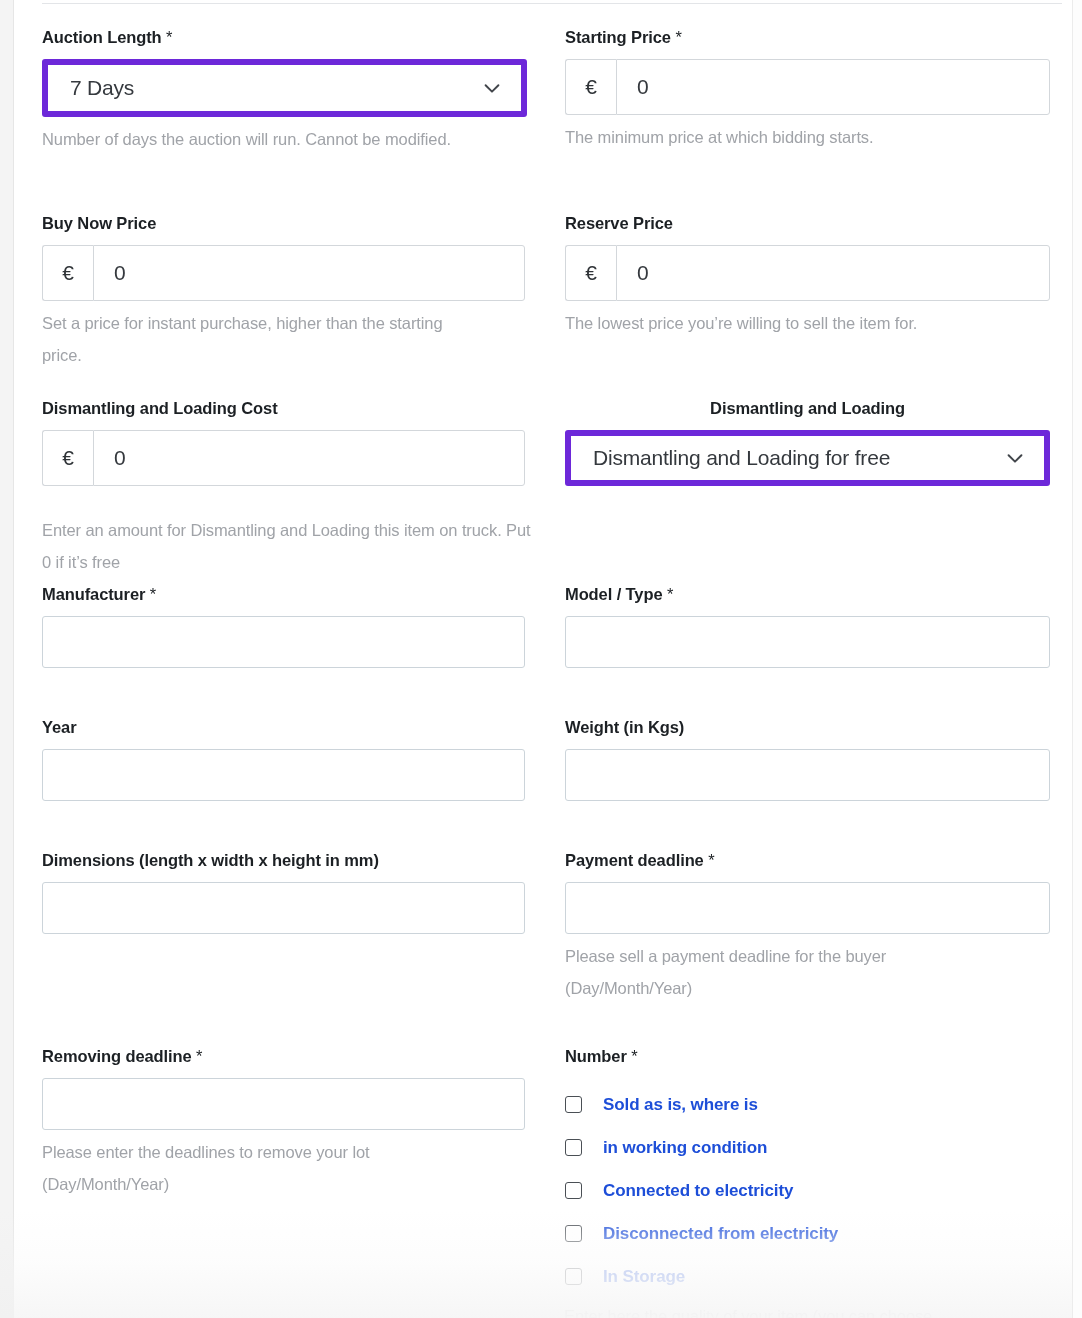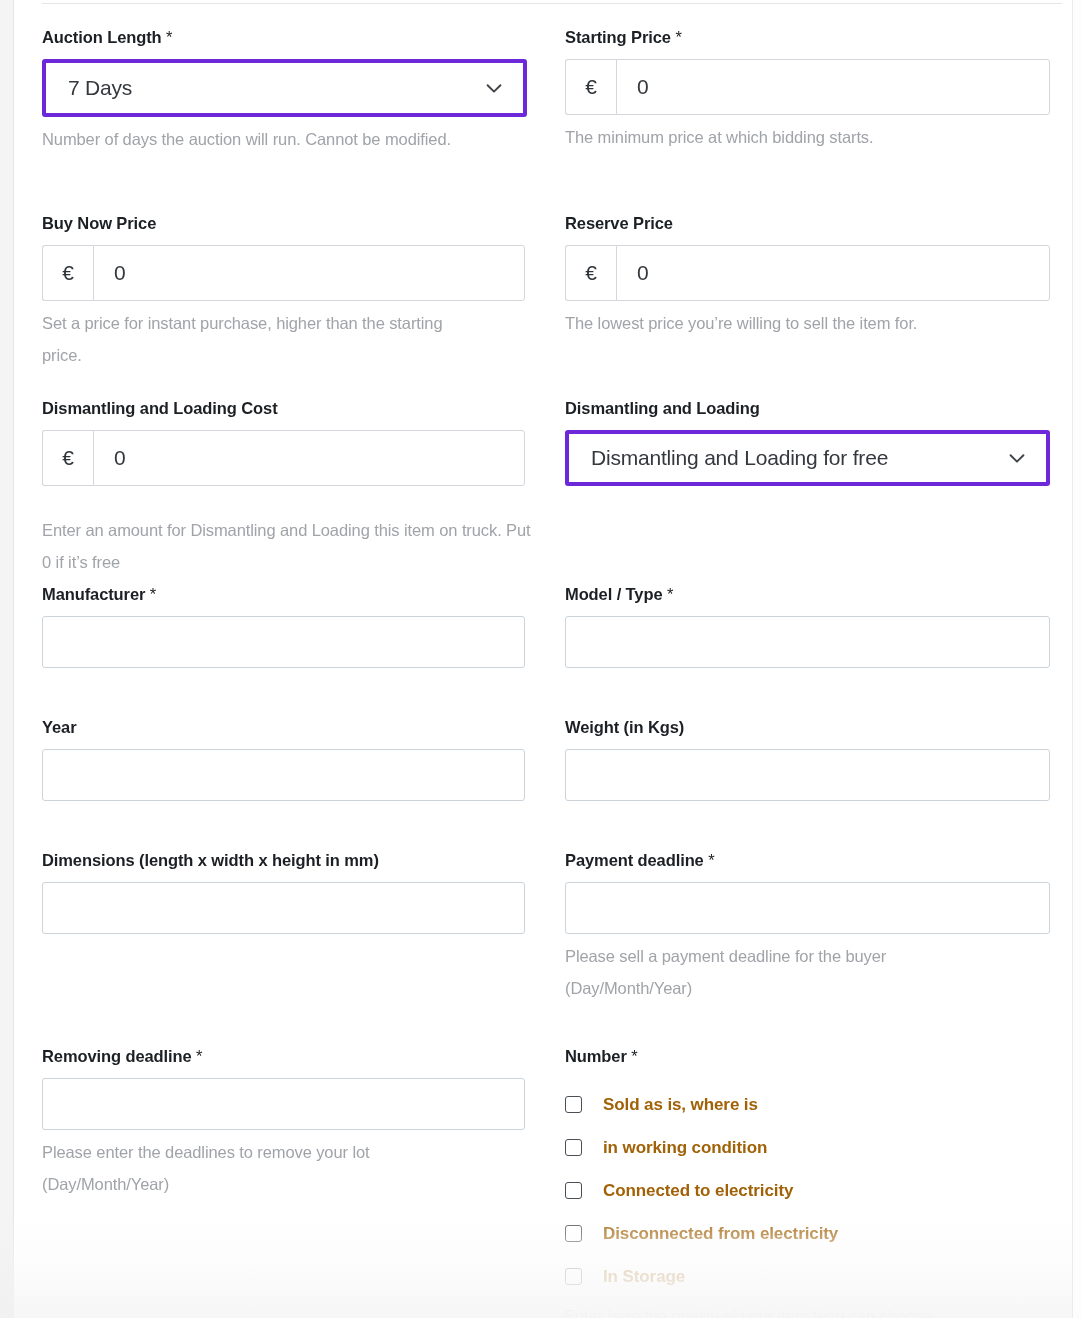--- a/index.html
+++ b/index.html
@@ -110,21 +110,21 @@
     outline: none;
     font-family: "Liberation Sans", sans-serif;
   }
 
   
   .select-box {
     box-sizing: border-box;
     position: relative;
     height: 58px;
     width: 100%;
-    border: 4px solid #6d28d9;
+    border: 6px solid #6d28d9;
     border-radius: 3px;
     background: #ffffff;
     display: flex;
     align-items: center;
     padding: 0 22px;
     cursor: pointer;
   }
   .select-value {
     font-size: 21px;
     color: #35393e;
@@ -189,21 +189,21 @@
     border: 1.6px solid #4a4f55;
     border-radius: 3px;
     background: #ffffff;
     flex: 0 0 auto;
     margin-right: 21px;
     cursor: pointer;
   }
   .cbox-label {
     font-size: 17px;
     font-weight: 700;
-    color: #a16207;
+    color: #1d4ed8;
     letter-spacing: -0.1px;
     line-height: 1;
   }
 
   .quality-help {
     position: absolute;
     left: 564px;
     top: 1300px;
     width: 470px;
     font-size: 16.5px;
@@ -297,21 +297,21 @@
       <div class="label">
         <span>Dismantling and Loading Cost</span>
       </div>
       <div class="money">
         <div class="money-prefix">€</div>
         <input class="money-input" type="text" value="0" style="">
       </div>
       <div class="help" style="width:490px;margin-top:28px;">Enter an amount for Dismantling and Loading this item on truck. Put 0 if it’s free</div>
     </div>
 
-    <div class="field" style="left:551px; top:399px; width:485px;">
+    <div class="field" style="left:551px; top:399px; width:485px;text-align:center;">
       <div class="label">
         <span>Dismantling and Loading</span>
       </div>
       <div class="select-box" style="height:56px;">
         <span class="select-value">Dismantling and Loading for free</span>
         <svg class="chev" viewBox="0 0 24 24" fill="none" stroke="#41454a" stroke-width="2.1" stroke-linecap="round" stroke-linejoin="round">
             <polyline points="5,9 12,16 19,9"></polyline>
           </svg>
       </div>
     </div>

